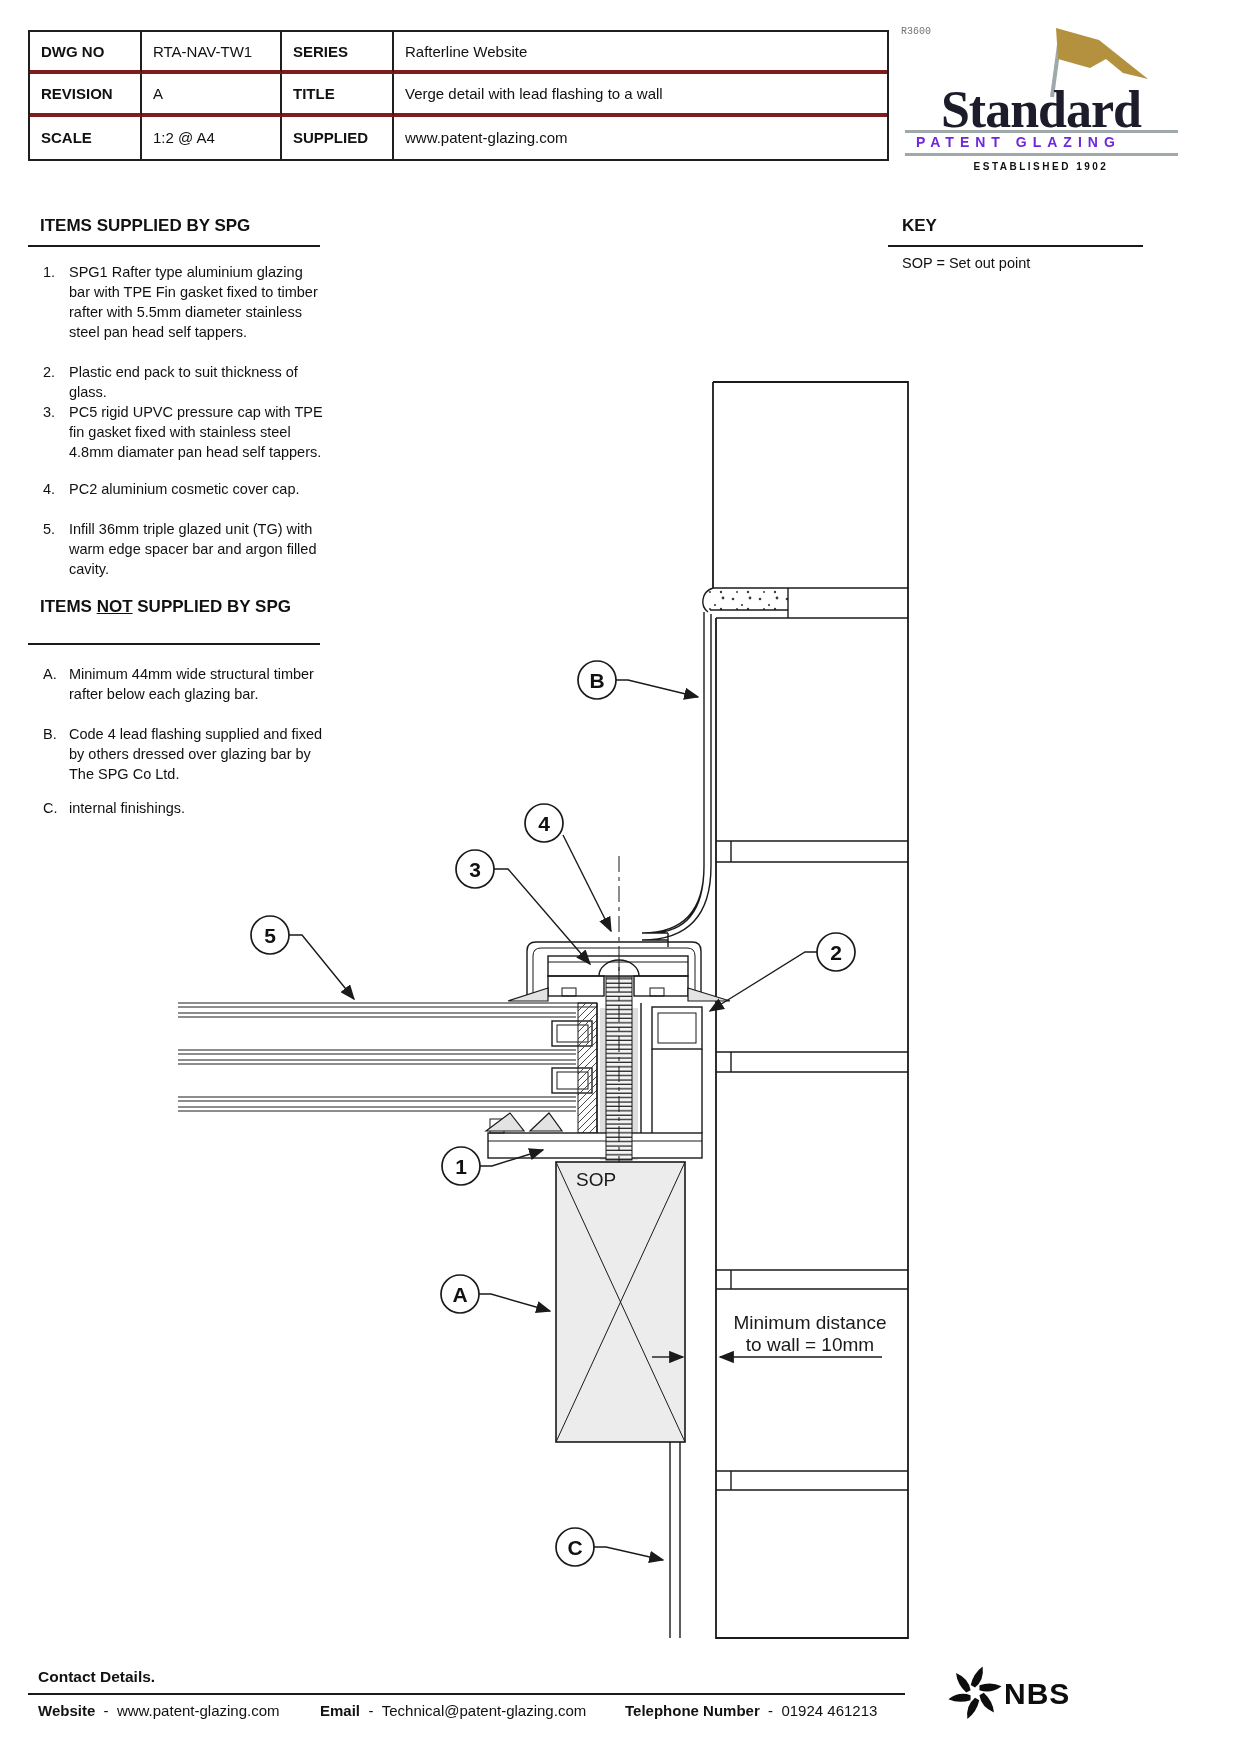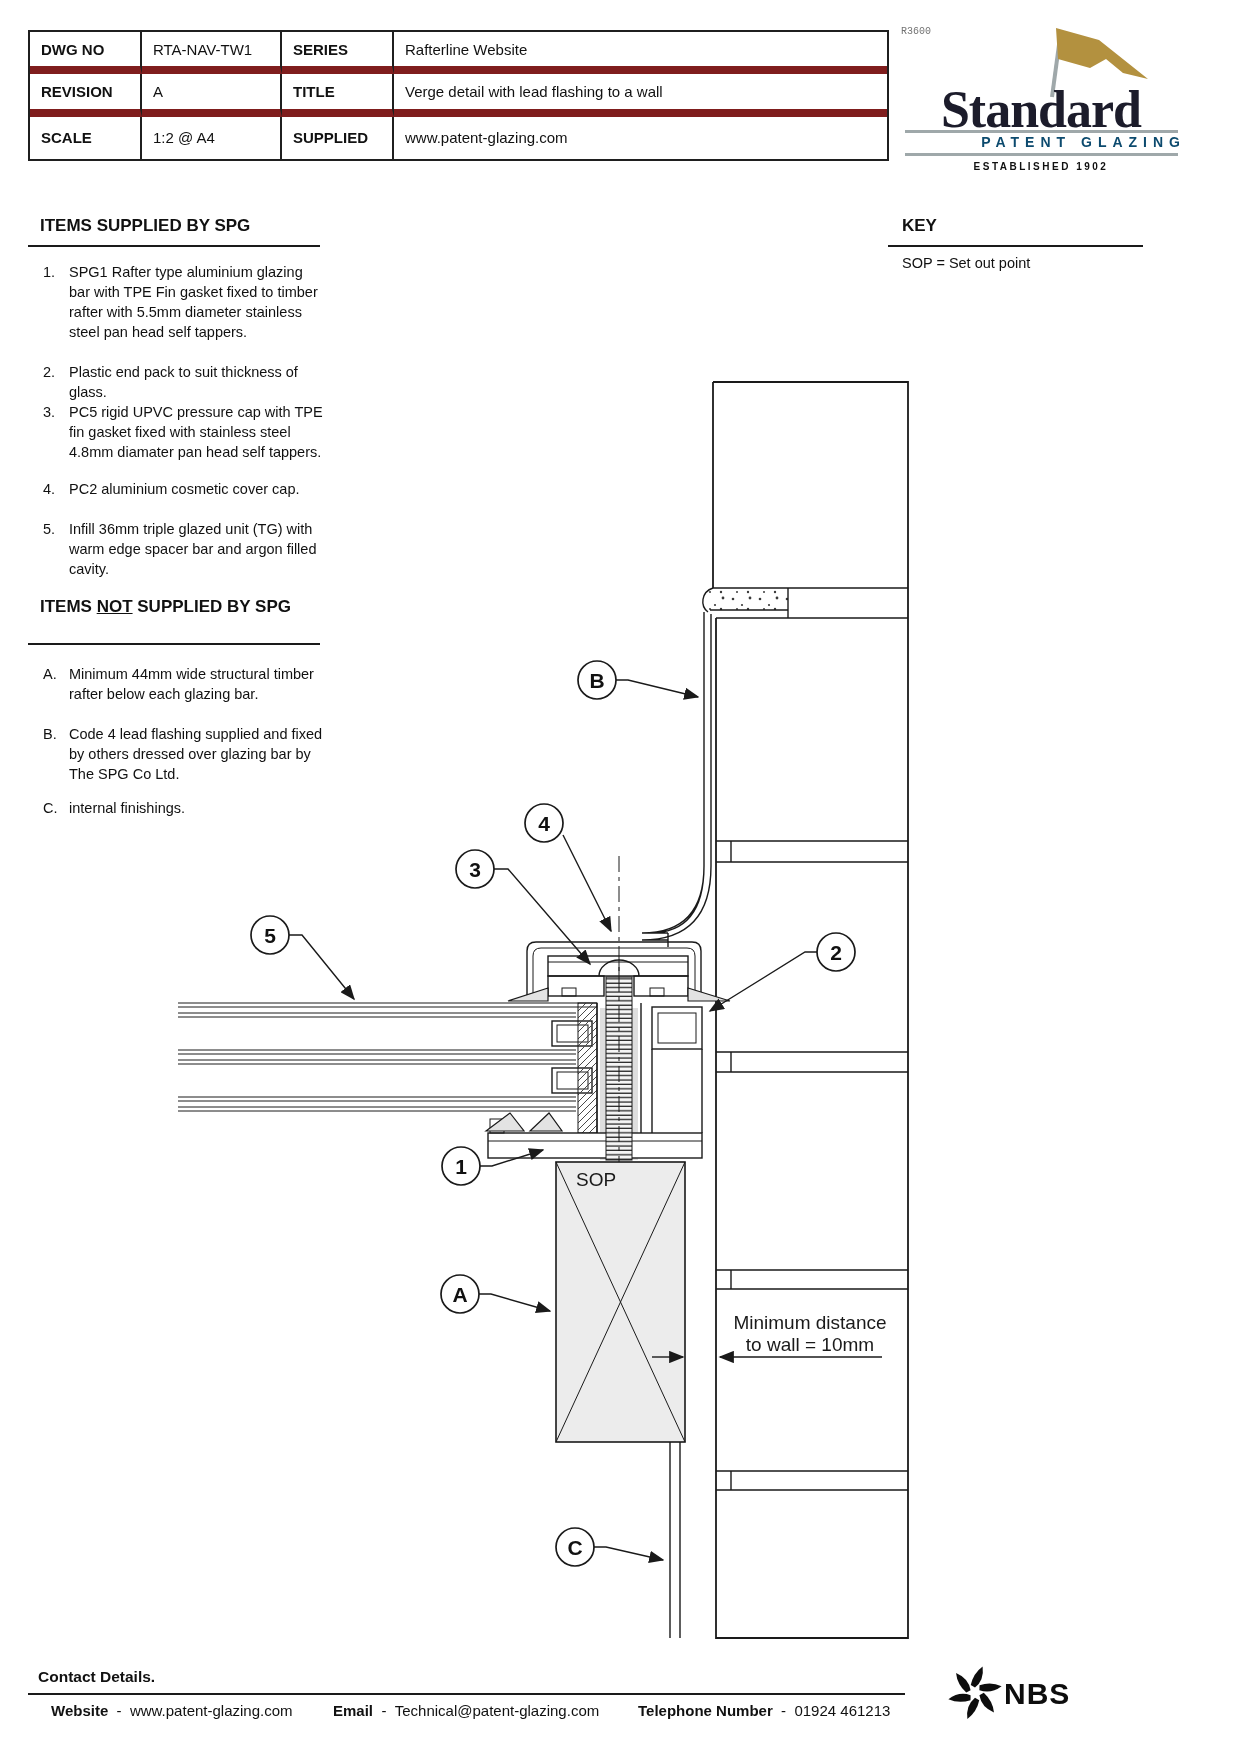--- a/index.html
+++ b/index.html
@@ -3,36 +3,36 @@
 <meta charset="utf-8">
 <style>
   html,body{margin:0;padding:0;background:#ffffff;}
   body{font-family:"Liberation Sans","DejaVu Sans",sans-serif;color:#111;}
   #page{position:relative;width:1240px;height:1754px;background:#fff;overflow:hidden;}
 
   
   .tblock{position:absolute;left:28px;top:30px;width:857px;height:127px;
     border:2px solid #1f1f1f;display:grid;
     grid-template-columns:112px 140px 112px 1fr;grid-template-rows:1fr 1fr 1fr;}
-  .tcell{border-right:2px solid #1f1f1f;border-bottom:8px solid #7f1d1d;
+  .tcell{border-right:2px solid #1f1f1f;border-bottom:4px solid #7f1d1d;
     display:flex;align-items:center;padding-left:11px;font-size:15px;white-space:nowrap;}
   .tcell.last-col{border-right:none;}
   .tcell.last-row{border-bottom:none;}
   .tcell.lbl{font-weight:bold;}
   .watermark{position:absolute;left:901px;top:26px;font-size:10px;color:#737373;font-family:Liberation Mono, monospace;}
 
   
   .logo{position:absolute;left:900px;top:22px;width:282px;height:158px;}
   .logo svg{position:absolute;left:0;top:0;}
   .logo .name{position:absolute;left:0;top:62px;width:282px;text-align:center;
     font-family:"Liberation Serif","DejaVu Serif",serif;font-weight:bold;font-size:52px;
     color:#1c1c2b;letter-spacing:-1px;line-height:1;}
   .logo .rule{position:absolute;left:5px;width:273px;height:3px;background:#9fa8aa;}
-  .logo .sub{position:absolute;left:4px;top:112px;width:282px;text-align:right;
-    font-size:14px;font-weight:bold;letter-spacing:6px;color:#0c4a6e;}
+  .logo .sub{position:absolute;left:16px;top:112px;width:282px;text-align:left;
+    font-size:14px;font-weight:bold;letter-spacing:6px;color:#6d28d9;}
   .logo .est{position:absolute;left:0;top:139px;width:282px;text-align:center;
     font-size:10px;font-weight:bold;letter-spacing:2.5px;color:#101010;}
 
   
   .sec-head{position:absolute;font-size:17px;font-weight:bold;white-space:nowrap;}
   .sec-rule{position:absolute;height:1.6px;background:#1a1a1a;}
   .dlist{position:absolute;font-size:14.5px;line-height:20px;}
   .ditem{position:absolute;left:0;display:flex;}
   .ditem .k{width:26px;flex:none;}
   .ditem .t{width:256px;}
@@ -48,21 +48,21 @@
   .gfill{stroke:#1a1a1a;stroke-width:1.2;fill:#e3e3e3;}
   .callout-circle{fill:#fff;stroke:#1a1a1a;stroke-width:1.7;}
   .callout-num{font-family:"Liberation Sans",sans-serif;font-size:21px;font-weight:bold;
     text-anchor:middle;fill:#111;}
   .dtext{font-family:"Liberation Sans",sans-serif;font-size:19px;fill:#1a1a1a;}
   .dtext.mid{text-anchor:middle;}
 
   
   .contact-head{position:absolute;left:38px;top:1668px;font-size:15.5px;font-weight:bold;}
   .contact-rule{position:absolute;left:28px;top:1693px;width:877px;height:1.6px;background:#1a1a1a;}
-  .cgroup{position:absolute;top:1702px;font-size:15px;white-space:nowrap;margin-left:13px;}
+  .cgroup{position:absolute;top:1702px;font-size:15px;white-space:nowrap;}
   .cgroup b{font-weight:bold;}
   .nbs{position:absolute;left:947px;top:1655px;width:160px;height:80px;}
   .nbs .nbstxt{position:absolute;left:57px;top:22px;font-size:30px;font-weight:bold;color:#0d0d0d;letter-spacing:1px;}
 </style>
 </head>
 <body>
 
 <div id="page">
 
   <div class="tblock">

